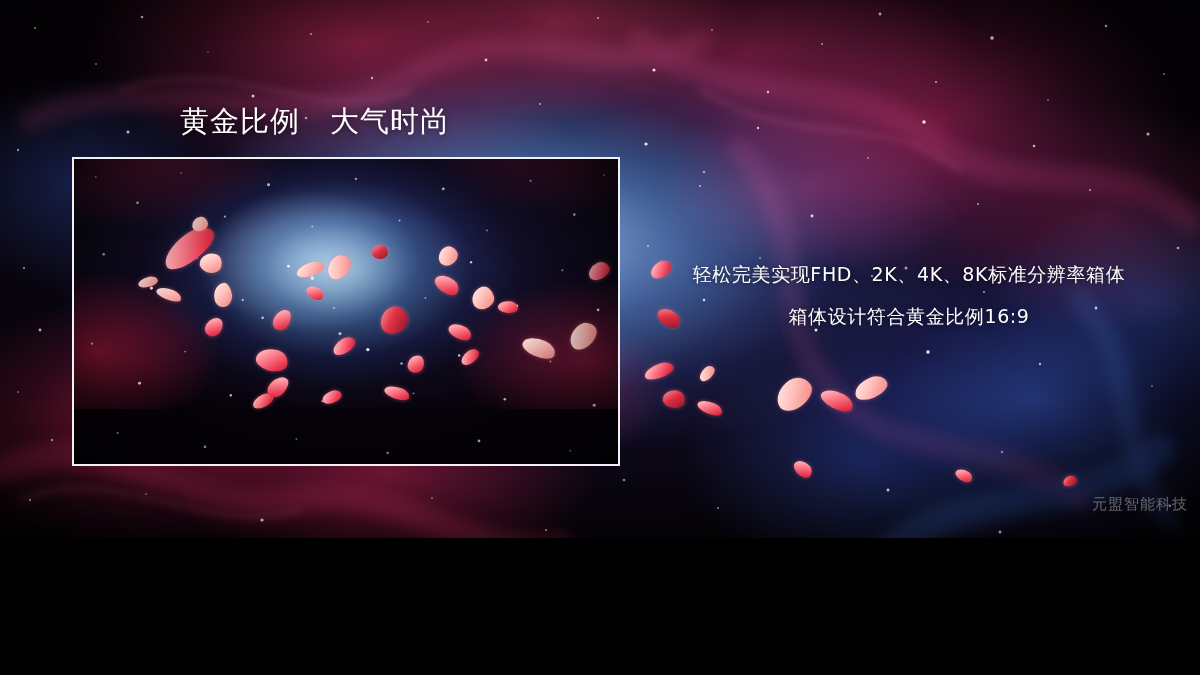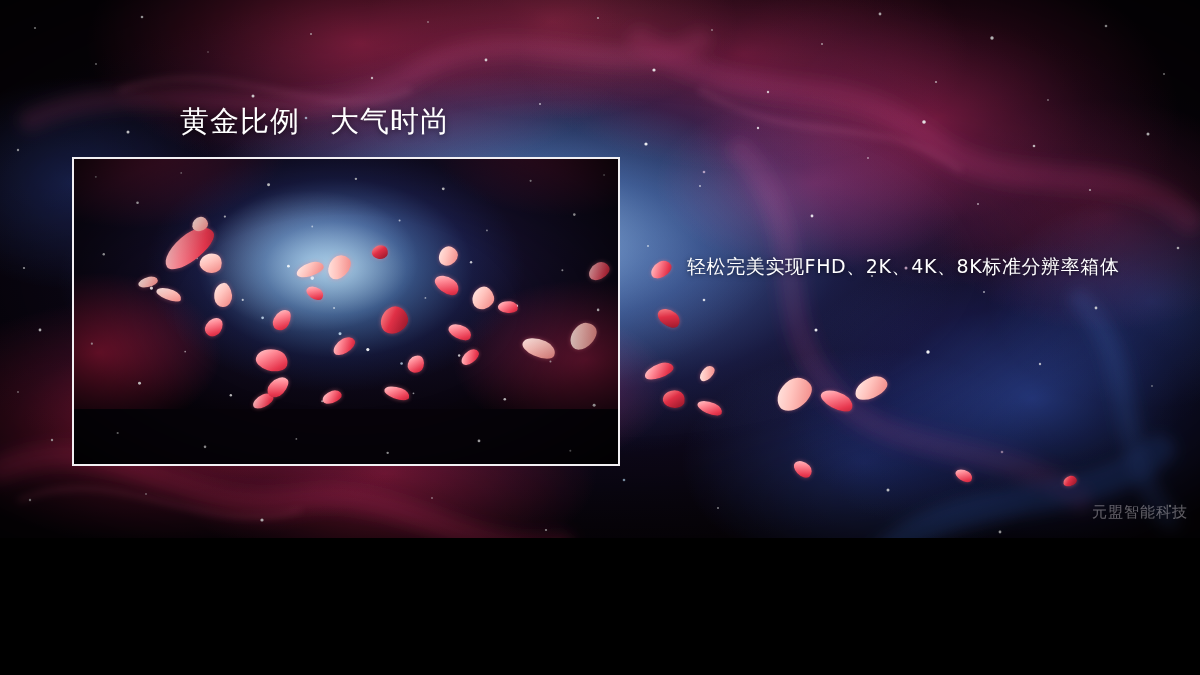--- a/index.html
+++ b/index.html
@@ -7,20 +7,21 @@
     padding: 0;
     background: #000;
   }
   #slide {
     position: relative;
     width: 1200px;
     height: 538px;
     overflow: hidden;
     background: #0a0306;
     font-family: "DejaVu Sans", "Liberation Sans", sans-serif;
+    text-align: center;
   }
 
   
   .bg-layer {
     position: absolute;
     inset: 0;
     pointer-events: none;
   }
   #bg-base {
     background:
@@ -132,36 +133,35 @@
     top: 102px;
     color: #ffffff;
     font-size: 29px;
     letter-spacing: 1px;
     white-space: pre;
     text-shadow: 0 1px 6px rgba(0,0,0,0.55);
   }
   #body-copy {
     position: absolute;
     left: 659px;
-    top: 245px;
+    top: 253px;
     width: 500px;
-    margin-left: 28px;
   }
   #body-copy .line {
     color: #ffffff;
     font-size: 19px;
     line-height: 42px;
     letter-spacing: 0.6px;
     white-space: pre;
     text-shadow: 0 1px 5px rgba(0,0,0,0.6);
   }
   #watermark {
     position: absolute;
     right: 12px;
-    bottom: 16px;
+    bottom: 24px;
     color: rgba(225,220,225,0.42);
     font-size: 15px;
     letter-spacing: 1px;
   }
 </style>
 </head>
 <body>
 
 <div id="slide">
 
@@ -408,17 +408,18 @@
         <div class="petal" style="left:514px; top:104px; width:22px; height:16px; transform:rotate(-26deg);"></div>
         <div class="petal" style="left:334px; top:196px; width:16px; height:18px; transform:rotate(14deg);"></div>
       </div>
 
       <div id="frame-vig"></div>
     </div>
   </div>
 
   <div id="body-copy">
     <div class="line">轻松完美实现FHD、2K、4K、8K标准分辨率箱体</div>
+    <div class="line">箱体设计符合黄金比例16:9</div>
   </div>
 
   <div id="watermark">元盟智能科技</div>
 
 </div>
 
 </body></html>

